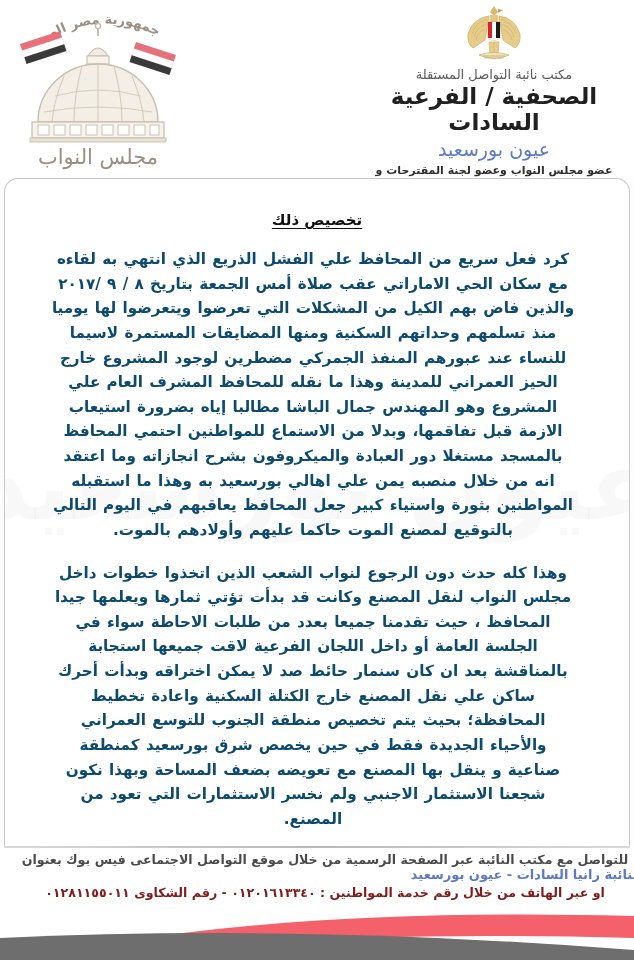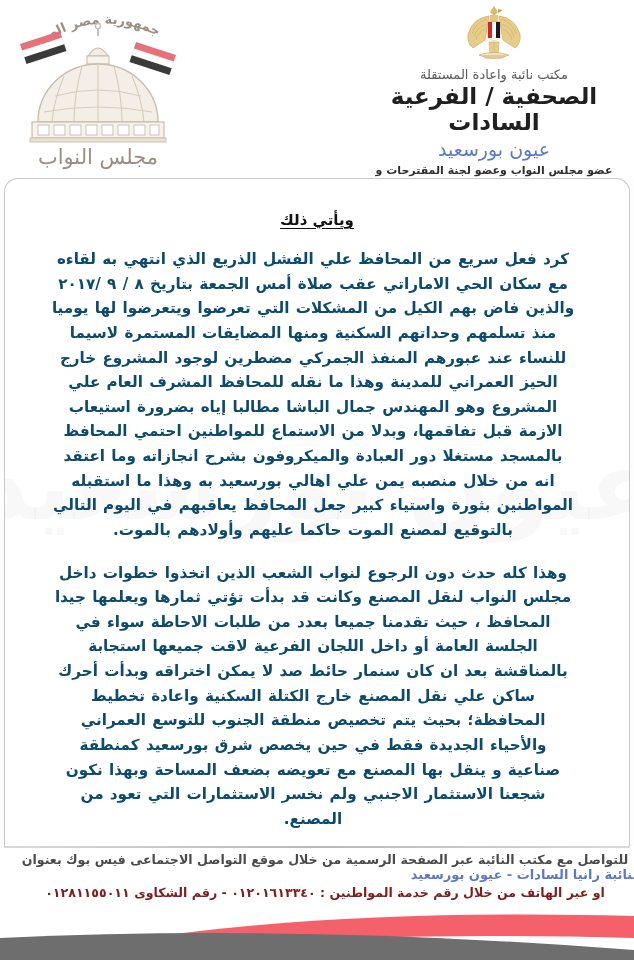--- a/index.html
+++ b/index.html
@@ -303,31 +303,31 @@
 
           <path d="M24 38 L34 38 L33 50 L29 54 L25 50 Z" fill="#e6cd8c" stroke="#cdab5d" stroke-width="0.6"></path>
           <path d="M29 38 L29 52" stroke="#cdab5d" stroke-width="0.5"></path>
 
           <path d="M14 51 Q29 46 44 51 Q29 58 14 51 Z" fill="#f2e6c2" stroke="#cdab5d" stroke-width="0.7"></path>
           <path d="M18 52 L40 52" stroke="#b59a55" stroke-width="0.7"></path>
           <path d="M19 54 L39 54" stroke="#b59a55" stroke-width="0.5"></path>
         </svg>
       </div>
 
-      <div class="office-line">مكتب نائبة واعادة المستقلة</div>
+      <div class="office-line">مكتب نائبة التواصل المستقلة</div>
       <div class="person-name">الصحفية / الفرعية السادات</div>
       <div class="brand-line">عيون بورسعيد</div>
       <div class="role-line">عضو مجلس النواب وعضو لجنة المقترحات و الشكاوى</div>
     </div>
   </div>
 
   <div class="body-frame">
     <div class="watermark">عيون بورسعيد</div>
     <div class="content">
-      <div class="section-title">ويأتي ذلك</div>
+      <div class="section-title">تخصيص ذلك</div>
       <p class="para">كرد فعل سريع من المحافظ علي الفشل الذريع الذي انتهي به لقاءه مع سكان الحي الاماراتي عقب صلاة أمس الجمعة بتاريخ ٨ / ٩ /٢٠١٧ والذين فاض بهم الكيل من المشكلات التي تعرضوا ويتعرضوا لها يوميا منذ تسلمهم وحداتهم السكنية ومنها المضايقات المستمرة لاسيما للنساء عند عبورهم المنفذ الجمركي مضطرين لوجود المشروع خارج الحيز العمراني للمدينة وهذا ما نقله للمحافظ المشرف العام علي المشروع وهو المهندس جمال الباشا مطالبا إياه بضرورة استيعاب الازمة قبل تفاقمها، وبدلا من الاستماع للمواطنين احتمي المحافظ بالمسجد مستغلا دور العبادة والميكروفون بشرح انجازاته وما اعتقد انه من خلال منصبه يمن علي اهالي بورسعيد به وهذا ما استقبله المواطنين بثورة واستياء كبير جعل المحافظ يعاقبهم في اليوم التالي بالتوقيع لمصنع الموت حاكما عليهم وأولادهم بالموت.</p>
       <p class="para">وهذا كله حدث دون الرجوع لنواب الشعب الذين اتخذوا خطوات داخل مجلس النواب لنقل المصنع وكانت قد بدأت تؤتي ثمارها ويعلمها جيدا المحافظ ، حيث تقدمنا جميعا بعدد من طلبات الاحاطة سواء في الجلسة العامة أو داخل اللجان الفرعية لاقت جميعها استجابة بالمناقشة بعد ان كان سنمار حائط صد لا يمكن اختراقه وبدأت أحرك ساكن علي نقل المصنع خارج الكتلة السكنية واعادة تخطيط المحافظة؛ بحيث يتم تخصيص منطقة الجنوب للتوسع العمراني والأحياء الجديدة فقط في حين يخصص شرق بورسعيد كمنطقة صناعية و ينقل بها المصنع مع تعويضه بضعف المساحة وبهذا نكون شجعنا الاستثمار الاجنبي ولم نخسر الاستثمارات التي تعود من المصنع.</p>
     </div>
   </div>
 
   <div class="footer">
     <div class="footer-rule"></div>
     <div class="footer-lines">
       <div class="f-line1">للتواصل مع مكتب النائبة عبر الصفحة الرسمية من خلال موقع التواصل الاجتماعى فيس بوك بعنوان</div>
       <div class="f-line2">النائبة رانيا السادات - عيون بورسعيد</div>

